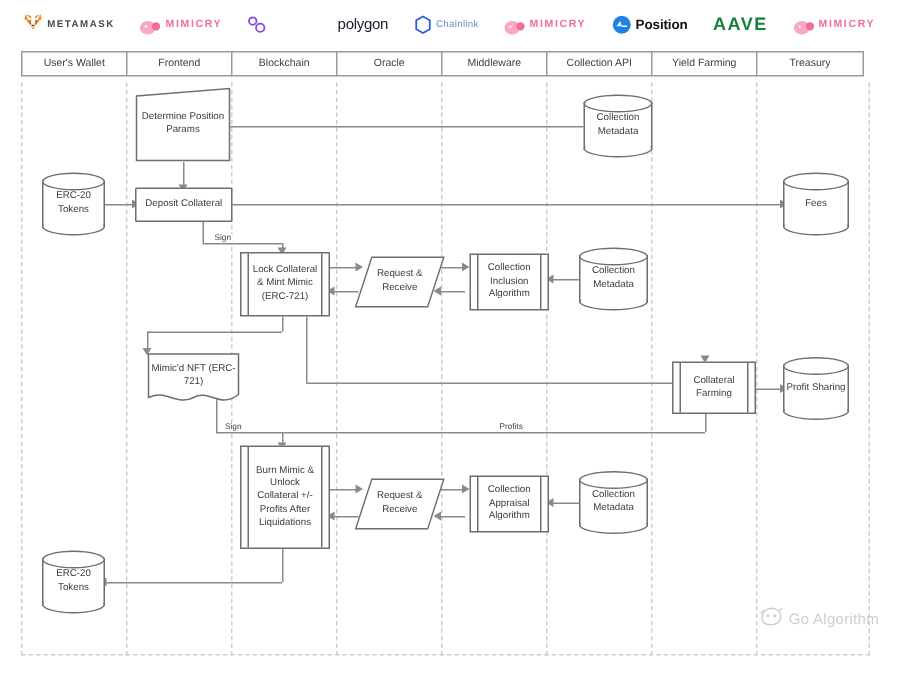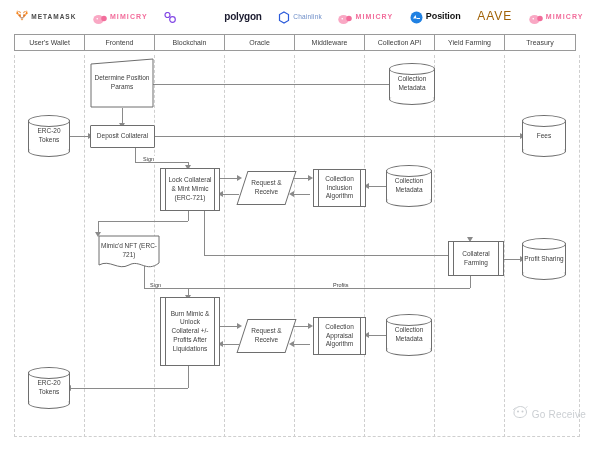--- a/index.html
+++ b/index.html
@@ -19,30 +19,30 @@
   .logo{display:flex;align-items:center;gap:3px;white-space:nowrap;}
   .logo .mark{display:inline-block;flex:0 0 auto;}
   .logo .txt{font-size:7px;font-weight:bold;letter-spacing:.6px;}
 
   .mm-mark{width:12px;height:11px;}
   .metamask .txt{color:#4a4a4a;font-size:6.5px;letter-spacing:1px;}
 
   .mimicry .txt{color:#f26d9b;font-size:7px;letter-spacing:1.1px;}
   .mimicry .mark{width:14px;height:11px;}
 
-  .polygon .txt{color:#1a1a2e;font-size:10px;letter-spacing:-.2px;font-weight:bold;margin-left:44px;}
+  .polygon .txt{color:#1a1a2e;font-size:10px;letter-spacing:-.2px;font-weight:normal;margin-left:44px;}
   .polygon .mark{width:13px;height:12px;}
 
   .chainlink .txt{color:#6b8cc7;font-size:6.5px;font-weight:normal;letter-spacing:.2px;}
   .chainlink .mark{width:12px;height:13px;}
 
   .opensea .txt{color:#121212;font-size:9px;font-weight:bold;letter-spacing:-.1px;}
   .opensea .mark{width:13px;height:13px;}
 
-  .aave .txt{color:#a16207;font-size:12px;letter-spacing:1px;font-weight:normal;}
+  .aave .txt{color:#15803d;font-size:12px;letter-spacing:1px;font-weight:bold;}
 
   
   #colheaders{
     position:absolute;left:14px;top:34px;width:566px;height:17px;
     display:flex;
   }
   .colhead{
     border:1px solid #9a9a9a;
     background:#ffffff;
     display:flex;align-items:center;justify-content:center;
@@ -446,16 +446,16 @@
 
   <div id="watermark">
     <span>
       <svg width="16" height="14" viewBox="0 0 32 28">
         <path d="M4 16 C4 8 10 3 17 3 C24 3 29 8 29 14 C29 21 23 25 16 25 C9 25 4 22 4 16 Z" fill="none" stroke="#9fa6ad" stroke-width="2"></path>
         <circle cx="12" cy="13" r="2" fill="#9fa6ad"></circle>
         <circle cx="21" cy="13" r="2" fill="#9fa6ad"></circle>
         <path d="M2 10 L7 5 M27 6 L31 3" stroke="#9fa6ad" stroke-width="1.6" fill="none"></path>
       </svg>
     </span>
-    <span class="wtext">Go Receive</span>
+    <span class="wtext">Go Algorithm</span>
   </div>
 
 </div>
 
 </body></html>

